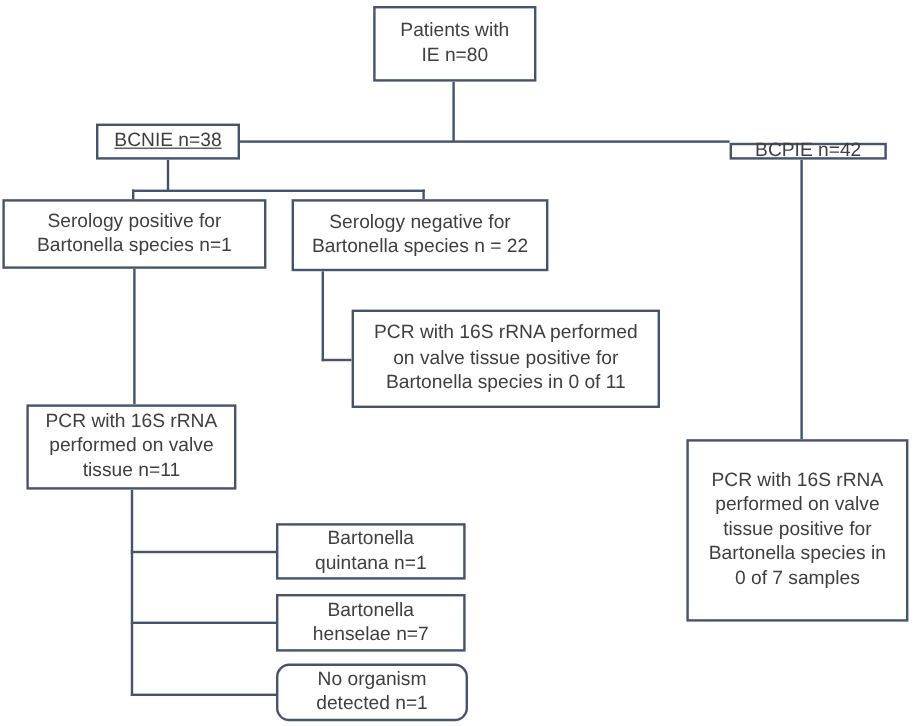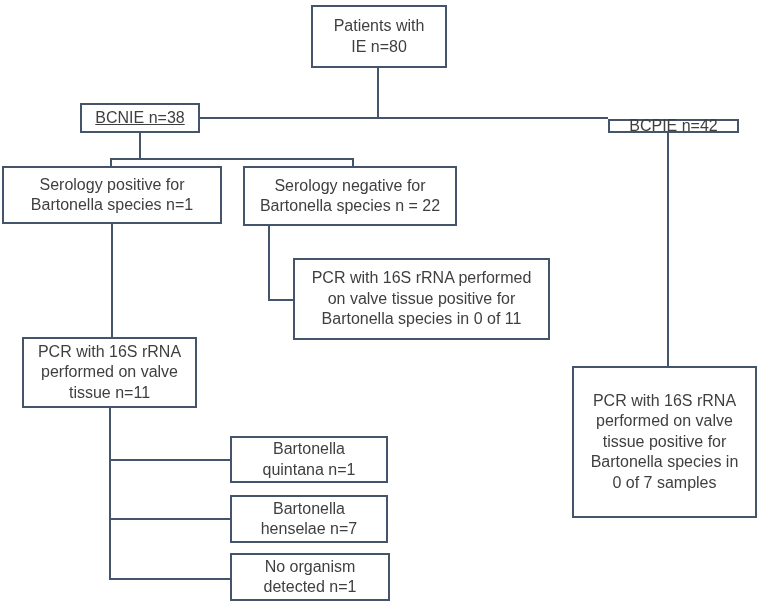--- a/index.html
+++ b/index.html
@@ -35,21 +35,21 @@
   
   #box-patients  { left: 311px; top: 5px;   width: 136px; height: 63px;  }
   #box-bcnie     { left: 80px;  top: 103px; width: 120px; height: 30px; text-decoration: underline;  }
   #box-bcpie     { left: 608px; top: 103px; width: 131px; height: 14px; margin-top: 16px;  }
   #box-seropos   { left: 2px;   top: 166px; width: 220px; height: 58px;  }
   #box-seroneg   { left: 243px; top: 166px; width: 214px; height: 60px;  }
   #box-pcr14     { left: 293px; top: 258px; width: 257px; height: 82px;  }
   #box-pcr11     { left: 22px;  top: 337px; width: 175px; height: 71px;  }
   #box-quintana  { left: 230px; top: 436px; width: 158px; height: 47px;  }
   #box-henselae  { left: 230px; top: 495px; width: 158px; height: 48px;  }
-  #box-noorg     { left: 230px; top: 553px; width: 160px; height: 48px;  }
+  #box-noorg     { left: 230px; top: 553px; width: 160px; height: 48px; border-radius: 11px;  }
   #box-pcr17     { left: 572px; top: 366px; width: 185px; height: 152px; }
 
   
   #ln-top-stem      { left: 377px; top: 68px;  width: 2px;   height: 50px;  }
   #ln-main-h        { left: 200px; top: 117px; width: 408px; height: 2px;   }
   #ln-bcnie-stem    { left: 139px; top: 133px; width: 2px;   height: 27px;  }
   #ln-split-h       { left: 110px; top: 158px; width: 244px; height: 2px;   }
   #ln-drop-left     { left: 110px; top: 158px; width: 2px;   height: 9px;   }
   #ln-drop-right    { left: 352px; top: 158px; width: 2px;   height: 9px;   }
   #ln-seropos-stem  { left: 111px; top: 224px; width: 2px;   height: 113px; }

